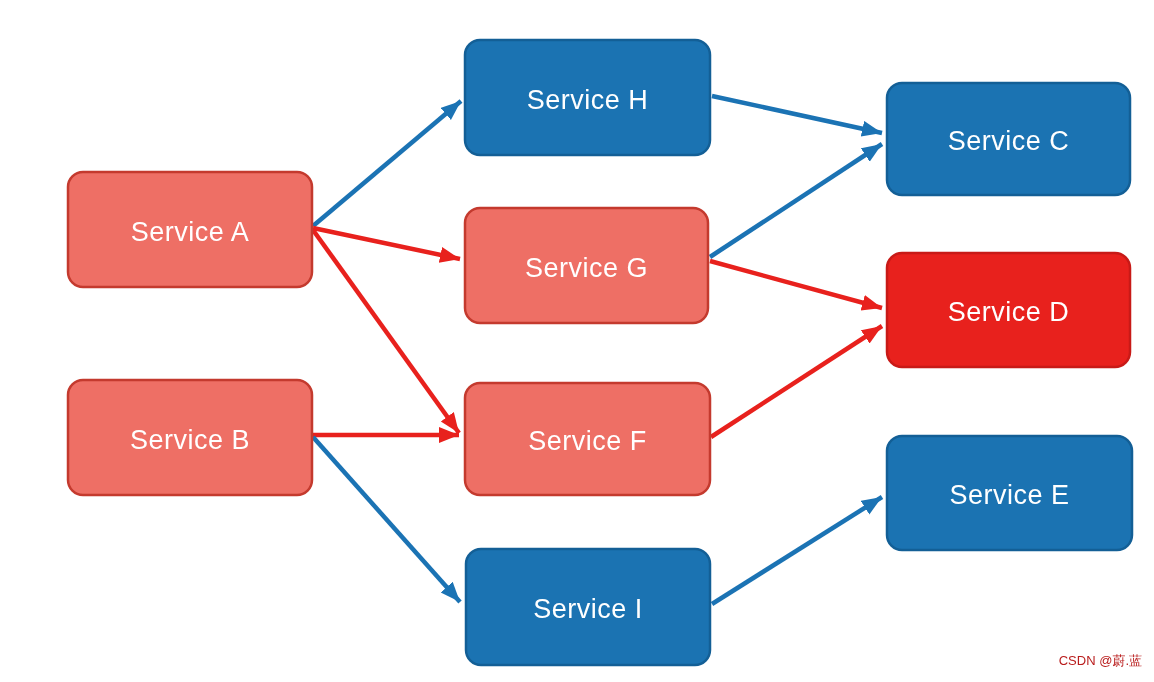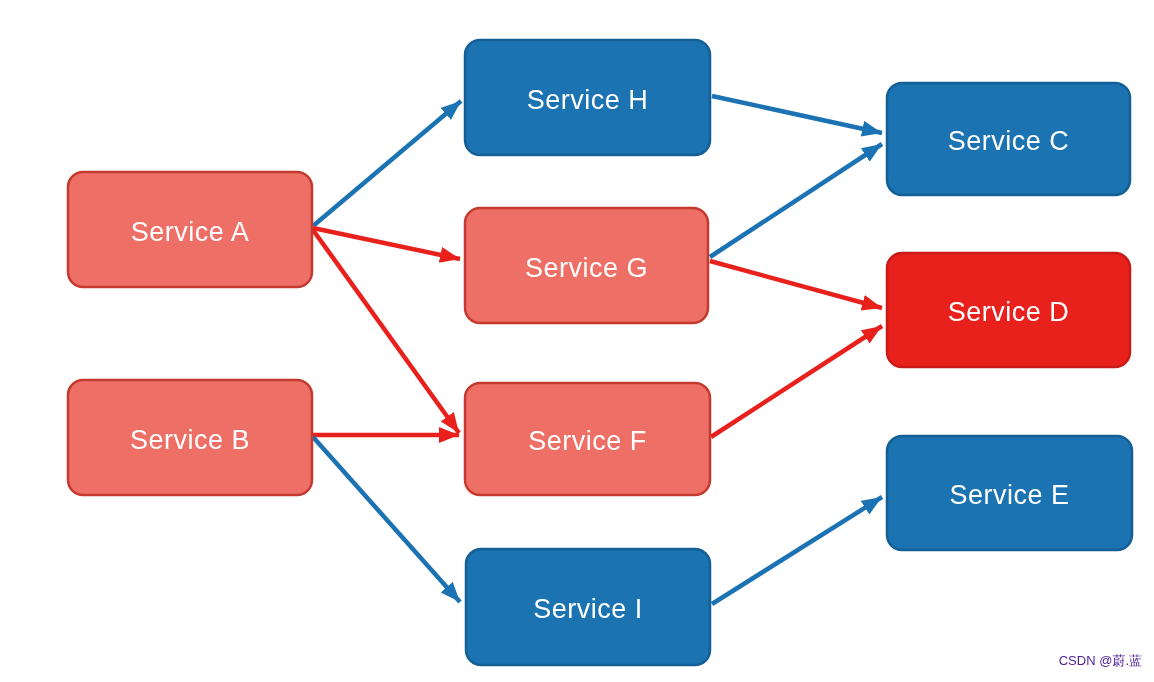--- a/index.html
+++ b/index.html
@@ -79,14 +79,14 @@
       </g>
       <g>
         <rect x="887" y="253" width="243" height="114" rx="15" fill="#e8211d" stroke="#c81a17" stroke-width="2.5"></rect>
         <text x="1008.5" y="312" text-anchor="middle" dominant-baseline="central" fill="#ffffff" font-size="27">Service D</text>
       </g>
       <g>
         <rect x="887" y="436" width="245" height="114" rx="15" fill="#1b73b2" stroke="#135f96" stroke-width="2.5"></rect>
         <text x="1009.5" y="495" text-anchor="middle" dominant-baseline="central" fill="#ffffff" font-size="27">Service E</text>
       </g>
     </svg>
-  <div class="watermark" style="color: #4c1d95;">CSDN @蔚.蓝</div>
+  <div class="watermark" style="color: #b91c1c;">CSDN @蔚.蓝</div>
 </div>
 
 </body></html>

